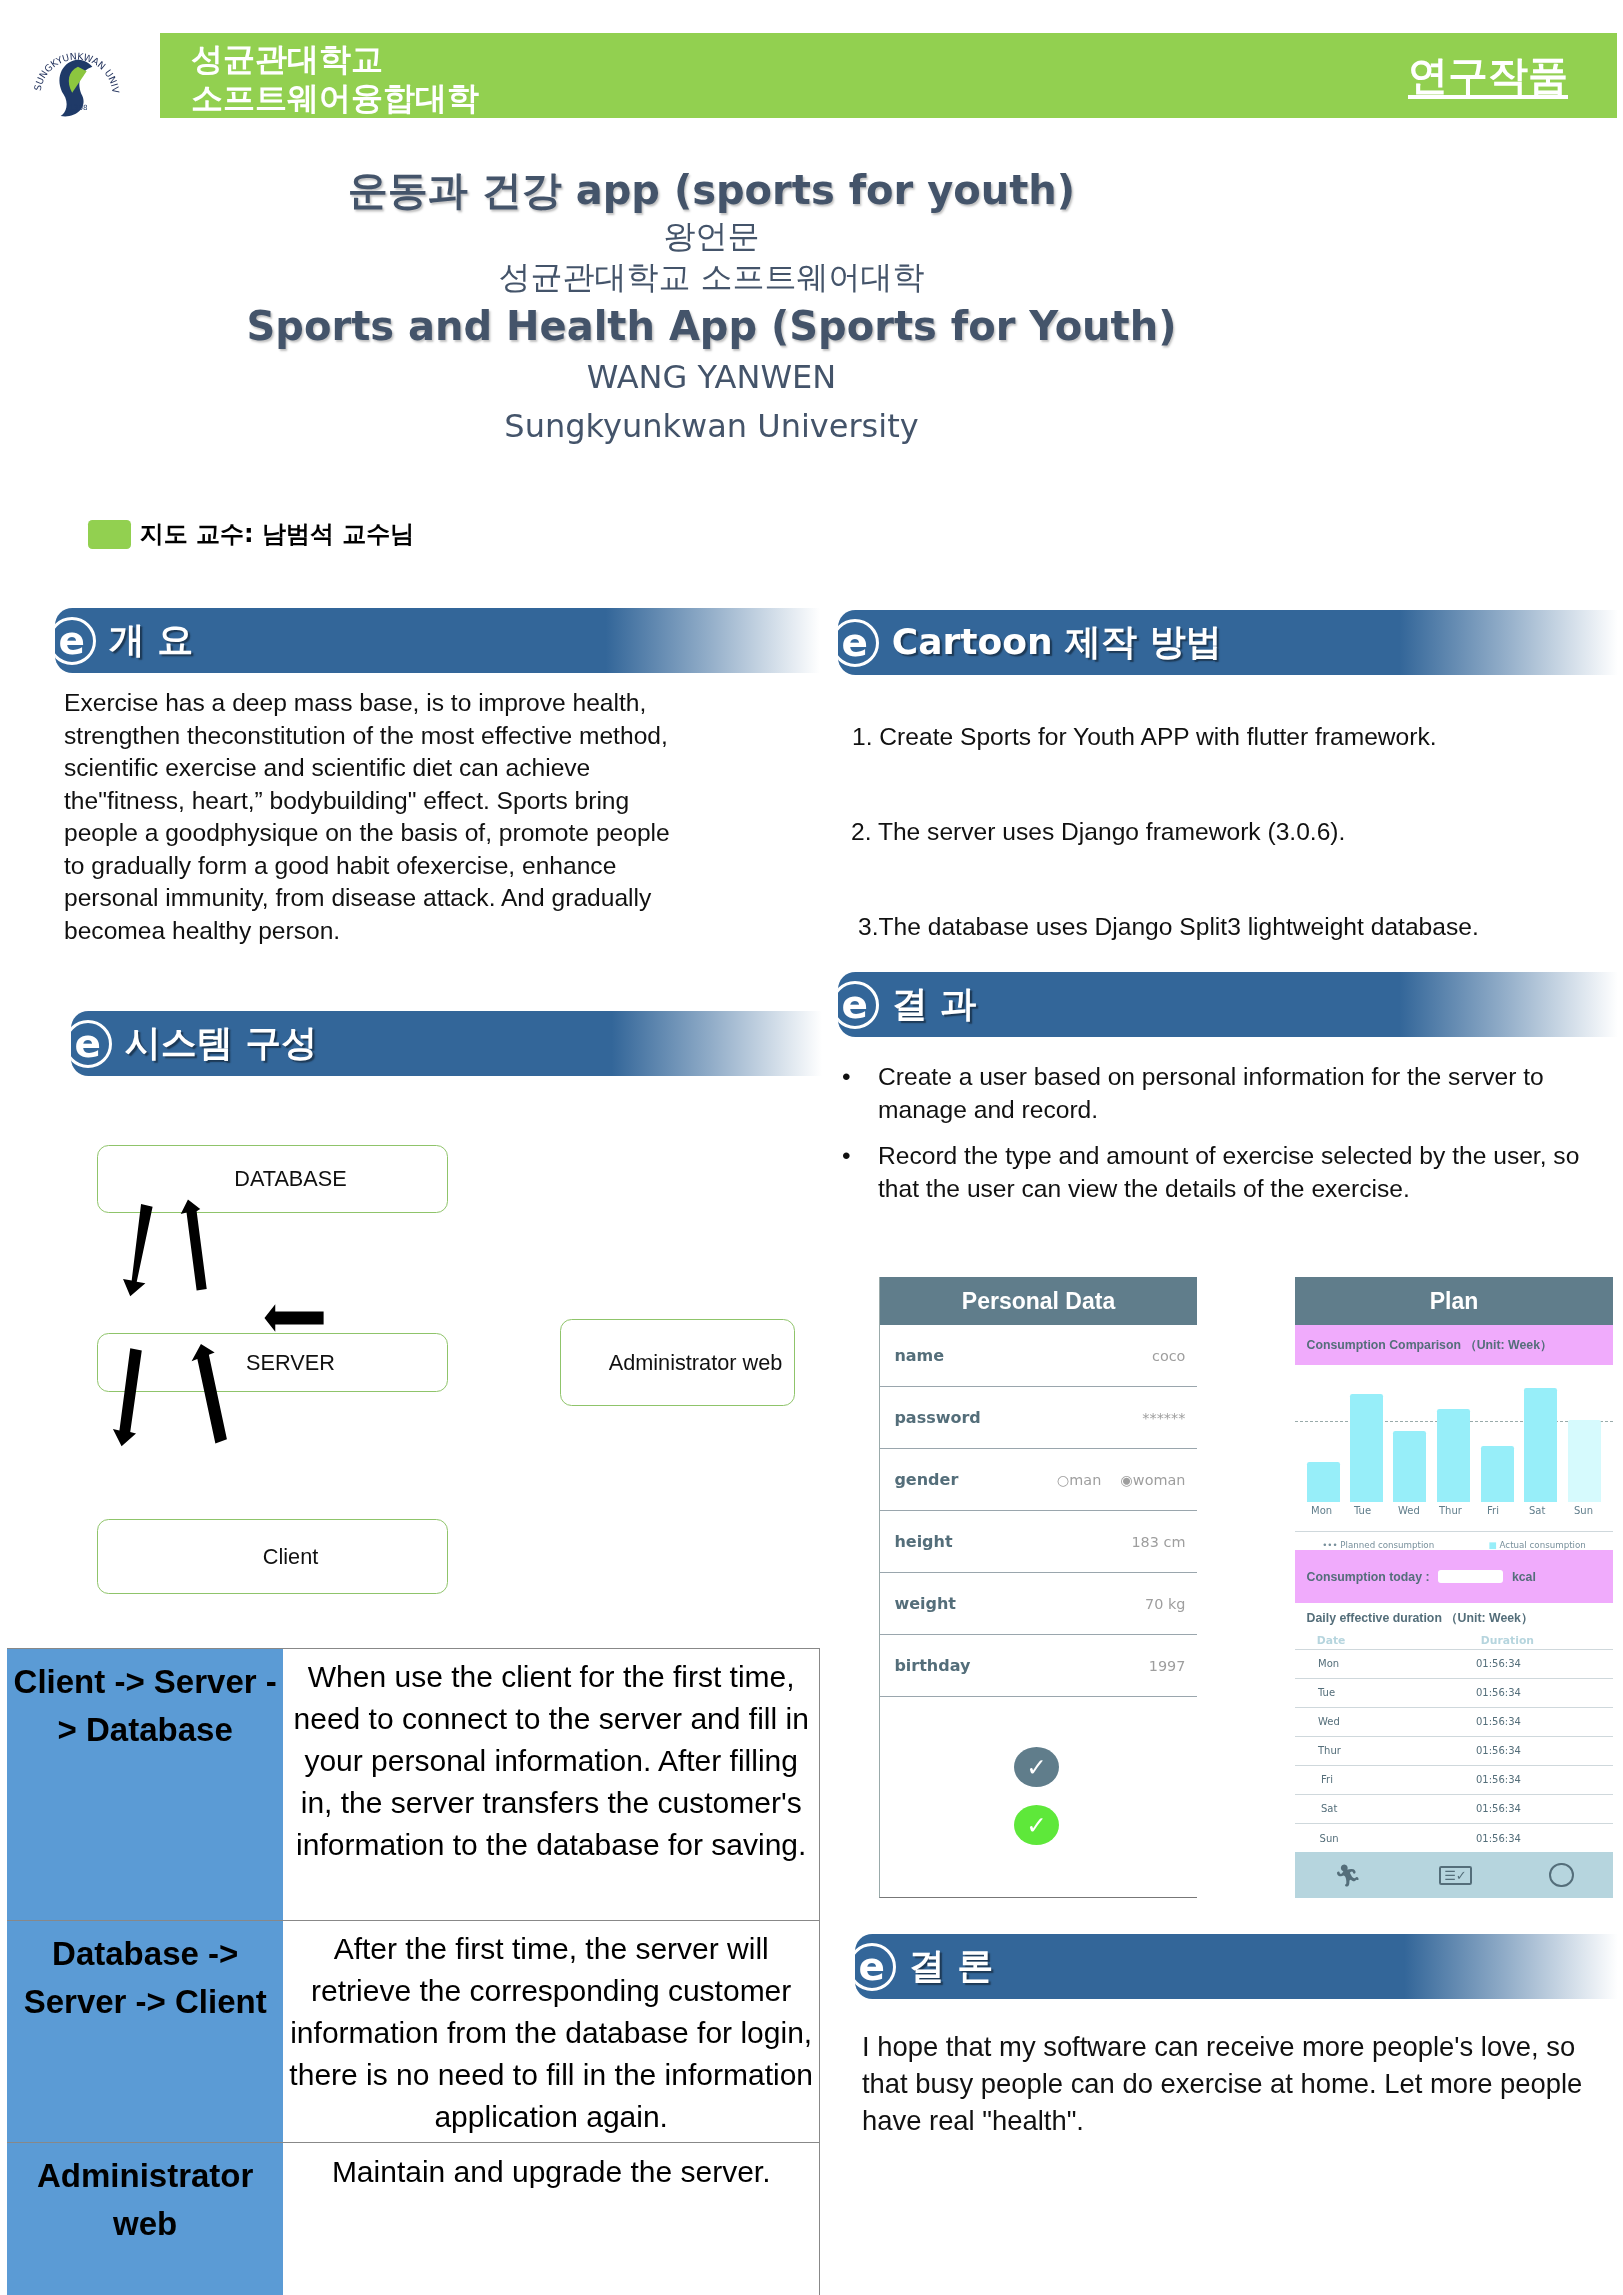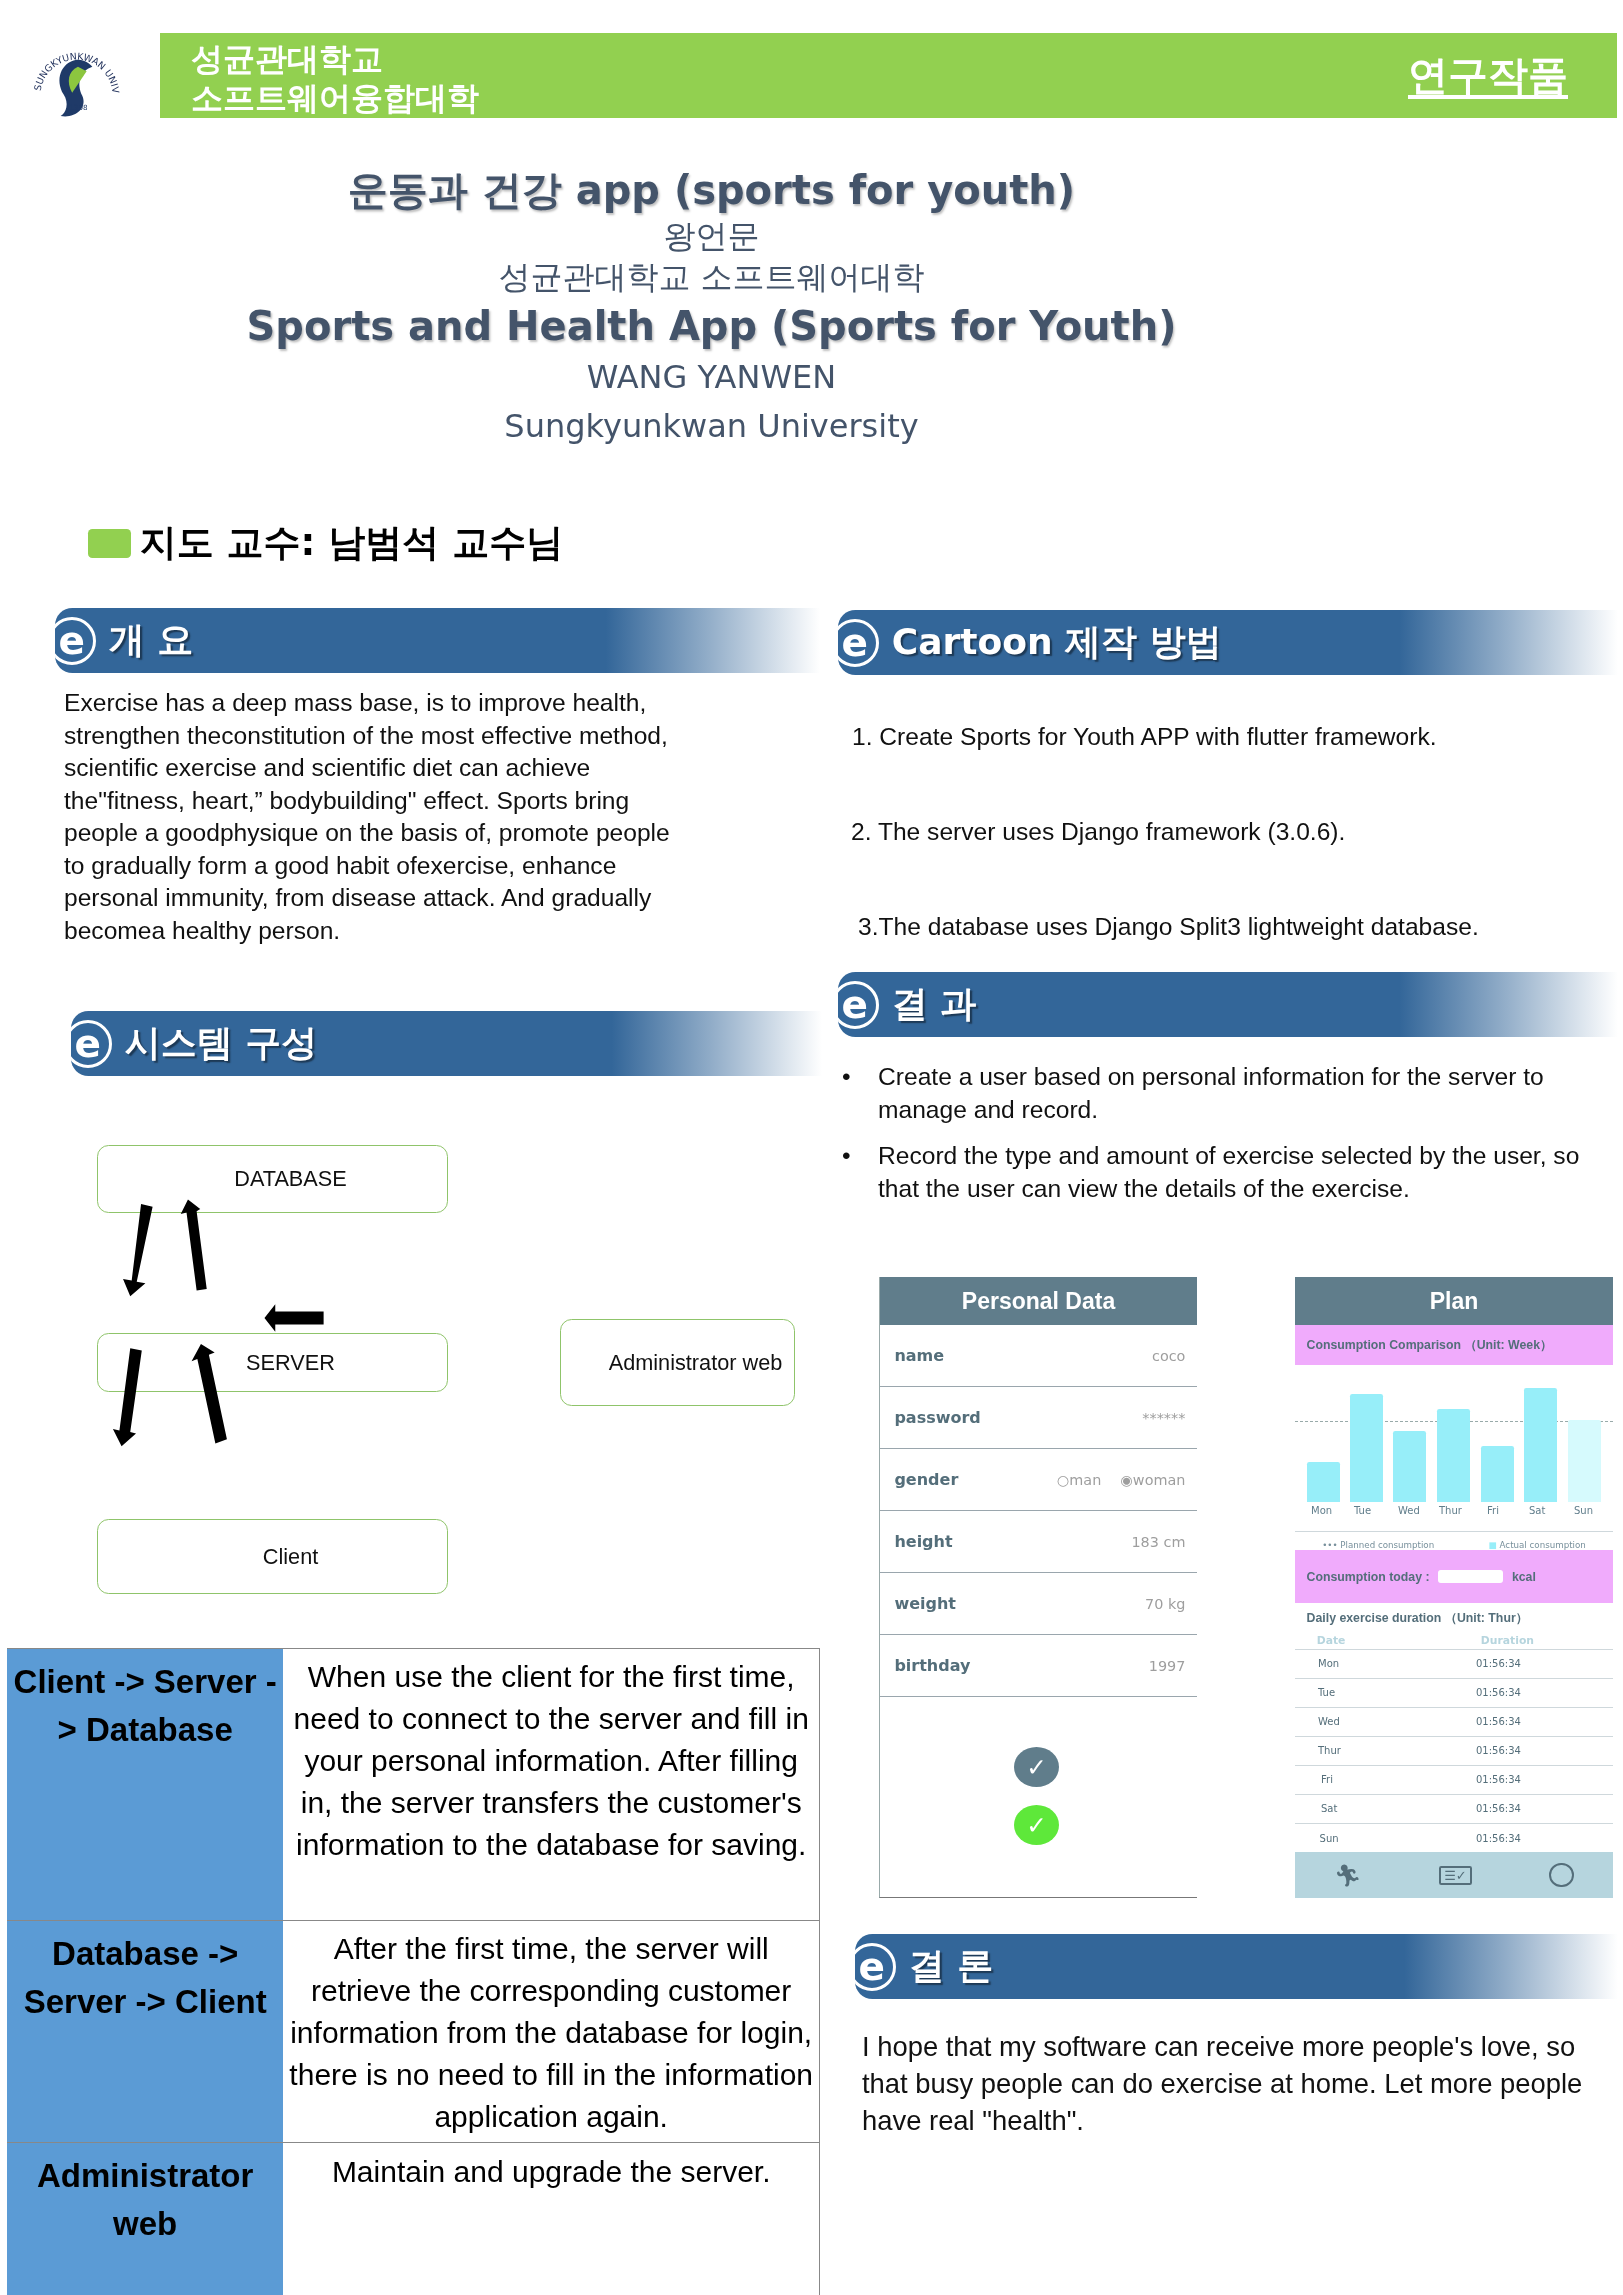--- a/index.html
+++ b/index.html
@@ -15,21 +15,21 @@
 
   
   .title-block { left: 0; width: 1423px; top: 165px; text-align: center; color: #44546a; }
   .t1 { font-size: 40px; font-weight: bold; line-height: 51px; text-shadow: 1.4px 2.2px 2.2px rgba(0,0,0,0.25); }
   .t2 { font-size: 32px; line-height: 40px; }
   .t3 { font-size: 32px; line-height: 43px; }
   .t4 { font-size: 40px; font-weight: bold; line-height: 55px; text-shadow: 1.4px 2.2px 2.2px rgba(0,0,0,0.25); }
   .t5 { font-size: 32px; line-height: 46px; }
   .t6 { font-size: 32px; line-height: 52px; }
 
-  .advisor { left: 88px; top: 518px; font-size: 37px; font-weight: bold; display: flex; align-items: center; gap: 8.7px; }
+  .advisor { left: 88px; top: 518px; font-size: 24px; font-weight: bold; display: flex; align-items: center; gap: 8.7px; }
   .advisor .sq { width: 43px; height: 29px; background: #92d050; border-radius: 4.3px; }
 
   
   .sec { height: 65px; border-radius: 17.3px 0 0 17.3px;
          background: linear-gradient(to right, #336699 0%, #336699 72%, rgba(51,102,153,0.55) 85%, rgba(255,255,255,0.6) 100%);
          display: flex; align-items: center; color: #fff; font-weight: bold; font-size: 36px;
          text-shadow: 2.2px 2.2px 1.4px rgba(0,0,0,0.45); overflow: hidden; }
   .sec .e-icon { width: 48px; height: 48px; border: 3.6px solid #fff; border-radius: 50%; margin-left: -7.2px;
                  display: flex; align-items: center; justify-content: center; font-size: 39px; line-height: 1; font-weight: bold; margin-right: 13px; text-shadow: none;}
 
@@ -243,21 +243,21 @@
   </div>
   <div style="height:19px; border-top:0.7px solid #cfd8dc; display:flex; align-items:flex-end; justify-content:space-around; font-size:8.7px; color:#78909c;">
     <span><span>••• </span><span>Planned consumption</span></span>
     <span><span style="color:#97eef9;">■ </span><span>Actual consumption</span></span>
   </div>
   <div class="plan-sub" style="height:53px; gap:8.7px;">
     <span>Consumption today :</span>
     <span style="width:65px; height:13px; background:#fff; border-radius:2.9px;"></span>
     <span>kcal</span>
   </div>
-  <div style="padding:7.2px 11.6px 2.9px; color:#546e7a; font-weight:bold; font-size:12.3px; font-family:'Liberation Sans', sans-serif;">Daily exercise duration （Unit: Thur）</div>
+  <div style="padding:7.2px 11.6px 2.9px; color:#546e7a; font-weight:bold; font-size:12.3px; font-family:'Liberation Sans', sans-serif;">Daily effective duration （Unit: Week）</div>
   <div style="display:flex; justify-content:space-between; padding:4.3px 79px 1.4px 21.7px; color:#b6d5de; font-weight:bold; font-size:10.8px; border-bottom:0.7px solid #cfd8dc;">
     <span>Date</span>
     <span>Duration</span>
   </div>
   <div>
     <div class="dur-row">
         <span style="width:181px; padding-left:23px;">Mon</span>
         <span>01:56:34</span>
       </div>
     <div class="dur-row">

